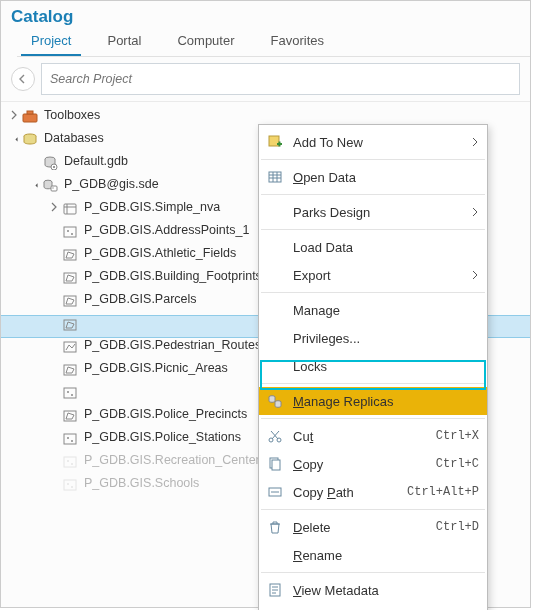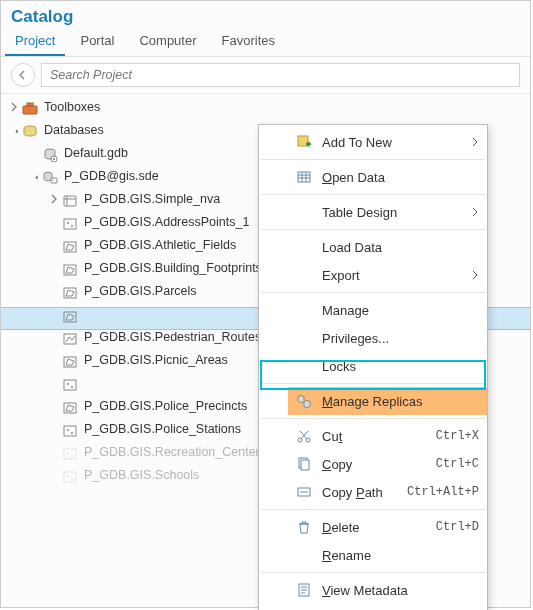--- a/index.html
+++ b/index.html
@@ -19,25 +19,26 @@
     background: #fcfcfc;
   }
   .title-bar {
     padding: 6px 10px 2px 10px;
     font-size: 17px;
     color: #1b7fb5;
     font-weight: 700;
   }
   .tab-strip {
     display: flex;
-    gap: 5px;
+    gap: 16px;
     padding: 0 4px;
     border-bottom: 1px solid #e1e1e1;
     height: 28px;
     align-items: flex-end;
+    margin-left: 16px;
   }
   .tab {
     padding: 6px 10px 6px 10px;
     font-size: 13px;
     color: #555;
     cursor: pointer;
     border-bottom: 2px solid transparent;
   }
   .tab.active {
     color: #1b7fb5;
@@ -55,21 +56,21 @@
     width: 24px; height: 24px;
     border: 1px solid #d4d4d4;
     border-radius: 12px;
     display: flex; align-items: center; justify-content: center;
     color: #777;
     background: #fff;
   }
   .search-box {
     flex: 1;
     border: 1px solid #cfd6dc;
-    height: 24px;
+    height: 32px;
     padding: 0 8px;
     font-style: italic;
     color: #888;
     font-size: 12.5px;
     outline: none;
   }
   .tree {
     flex: 1;
     overflow: auto;
     padding: 6px 0;
@@ -116,39 +117,38 @@
     font-size: 13px;
   }
   .ctx-row {
     display: flex;
     align-items: center;
     height: 28px;
     padding: 0 8px 0 6px;
     gap: 8px;
     cursor: default;
     position: relative;
-    margin-left: 29px;
   }
   .ctx-row .ic {
     width: 20px; height: 20px;
     display: flex; align-items: center; justify-content: center;
     color: #5a7a90;
     flex-shrink: 0;
   }
   .ctx-row .lbl { flex: 1; }
   .ctx-row .lbl .ul { text-decoration: underline; }
   .ctx-row .sc { color: #555; font-size: 12px; font-family: Liberation Mono, monospace; }
   .ctx-row .chev { color: #555; }
   .ctx-sep {
     height: 1px;
     background: #e3e3e3;
     margin: 3px 2px;
   }
   .ctx-row.highlight {
-    background: #fdba74;
+    background: #eab308;
   }
   .ctx-highlight-box {
     position: absolute;
     left: 260px; top: 360px;
     width: 226px; height: 30px;
     border: 2px solid #00bcd4;
     pointer-events: none;
   }
 </style>
 </head>
@@ -396,21 +396,21 @@
         <svg width="16" height="16" viewBox="0 0 16 16">
           <rect x="2" y="3" width="12" height="10" fill="none" stroke="#6a8aa0"></rect>
           <path d="M2 6h12M2 9h12M6 3v10M10 3v10" stroke="#6a8aa0"></path>
         </svg>
       </span>
     <span class="lbl"><span class="ul">O</span><span>pen Data</span></span>
   </div>
   <div class="ctx-sep"></div>
   <div class="ctx-row">
     <span class="ic"></span>
-    <span class="lbl">Table Design</span>
+    <span class="lbl">Parks Design</span>
     <span class="chev"><svg width="8" height="10" viewBox="0 0 8 10">
           <path d="M2 1 L6 5 L2 9" stroke="#555" fill="none"></path>
         </svg></span>
   </div>
   <div class="ctx-sep"></div>
   <div class="ctx-row">
     <span class="ic"></span>
     <span class="lbl">Load Data</span>
   </div>
   <div class="ctx-row">

